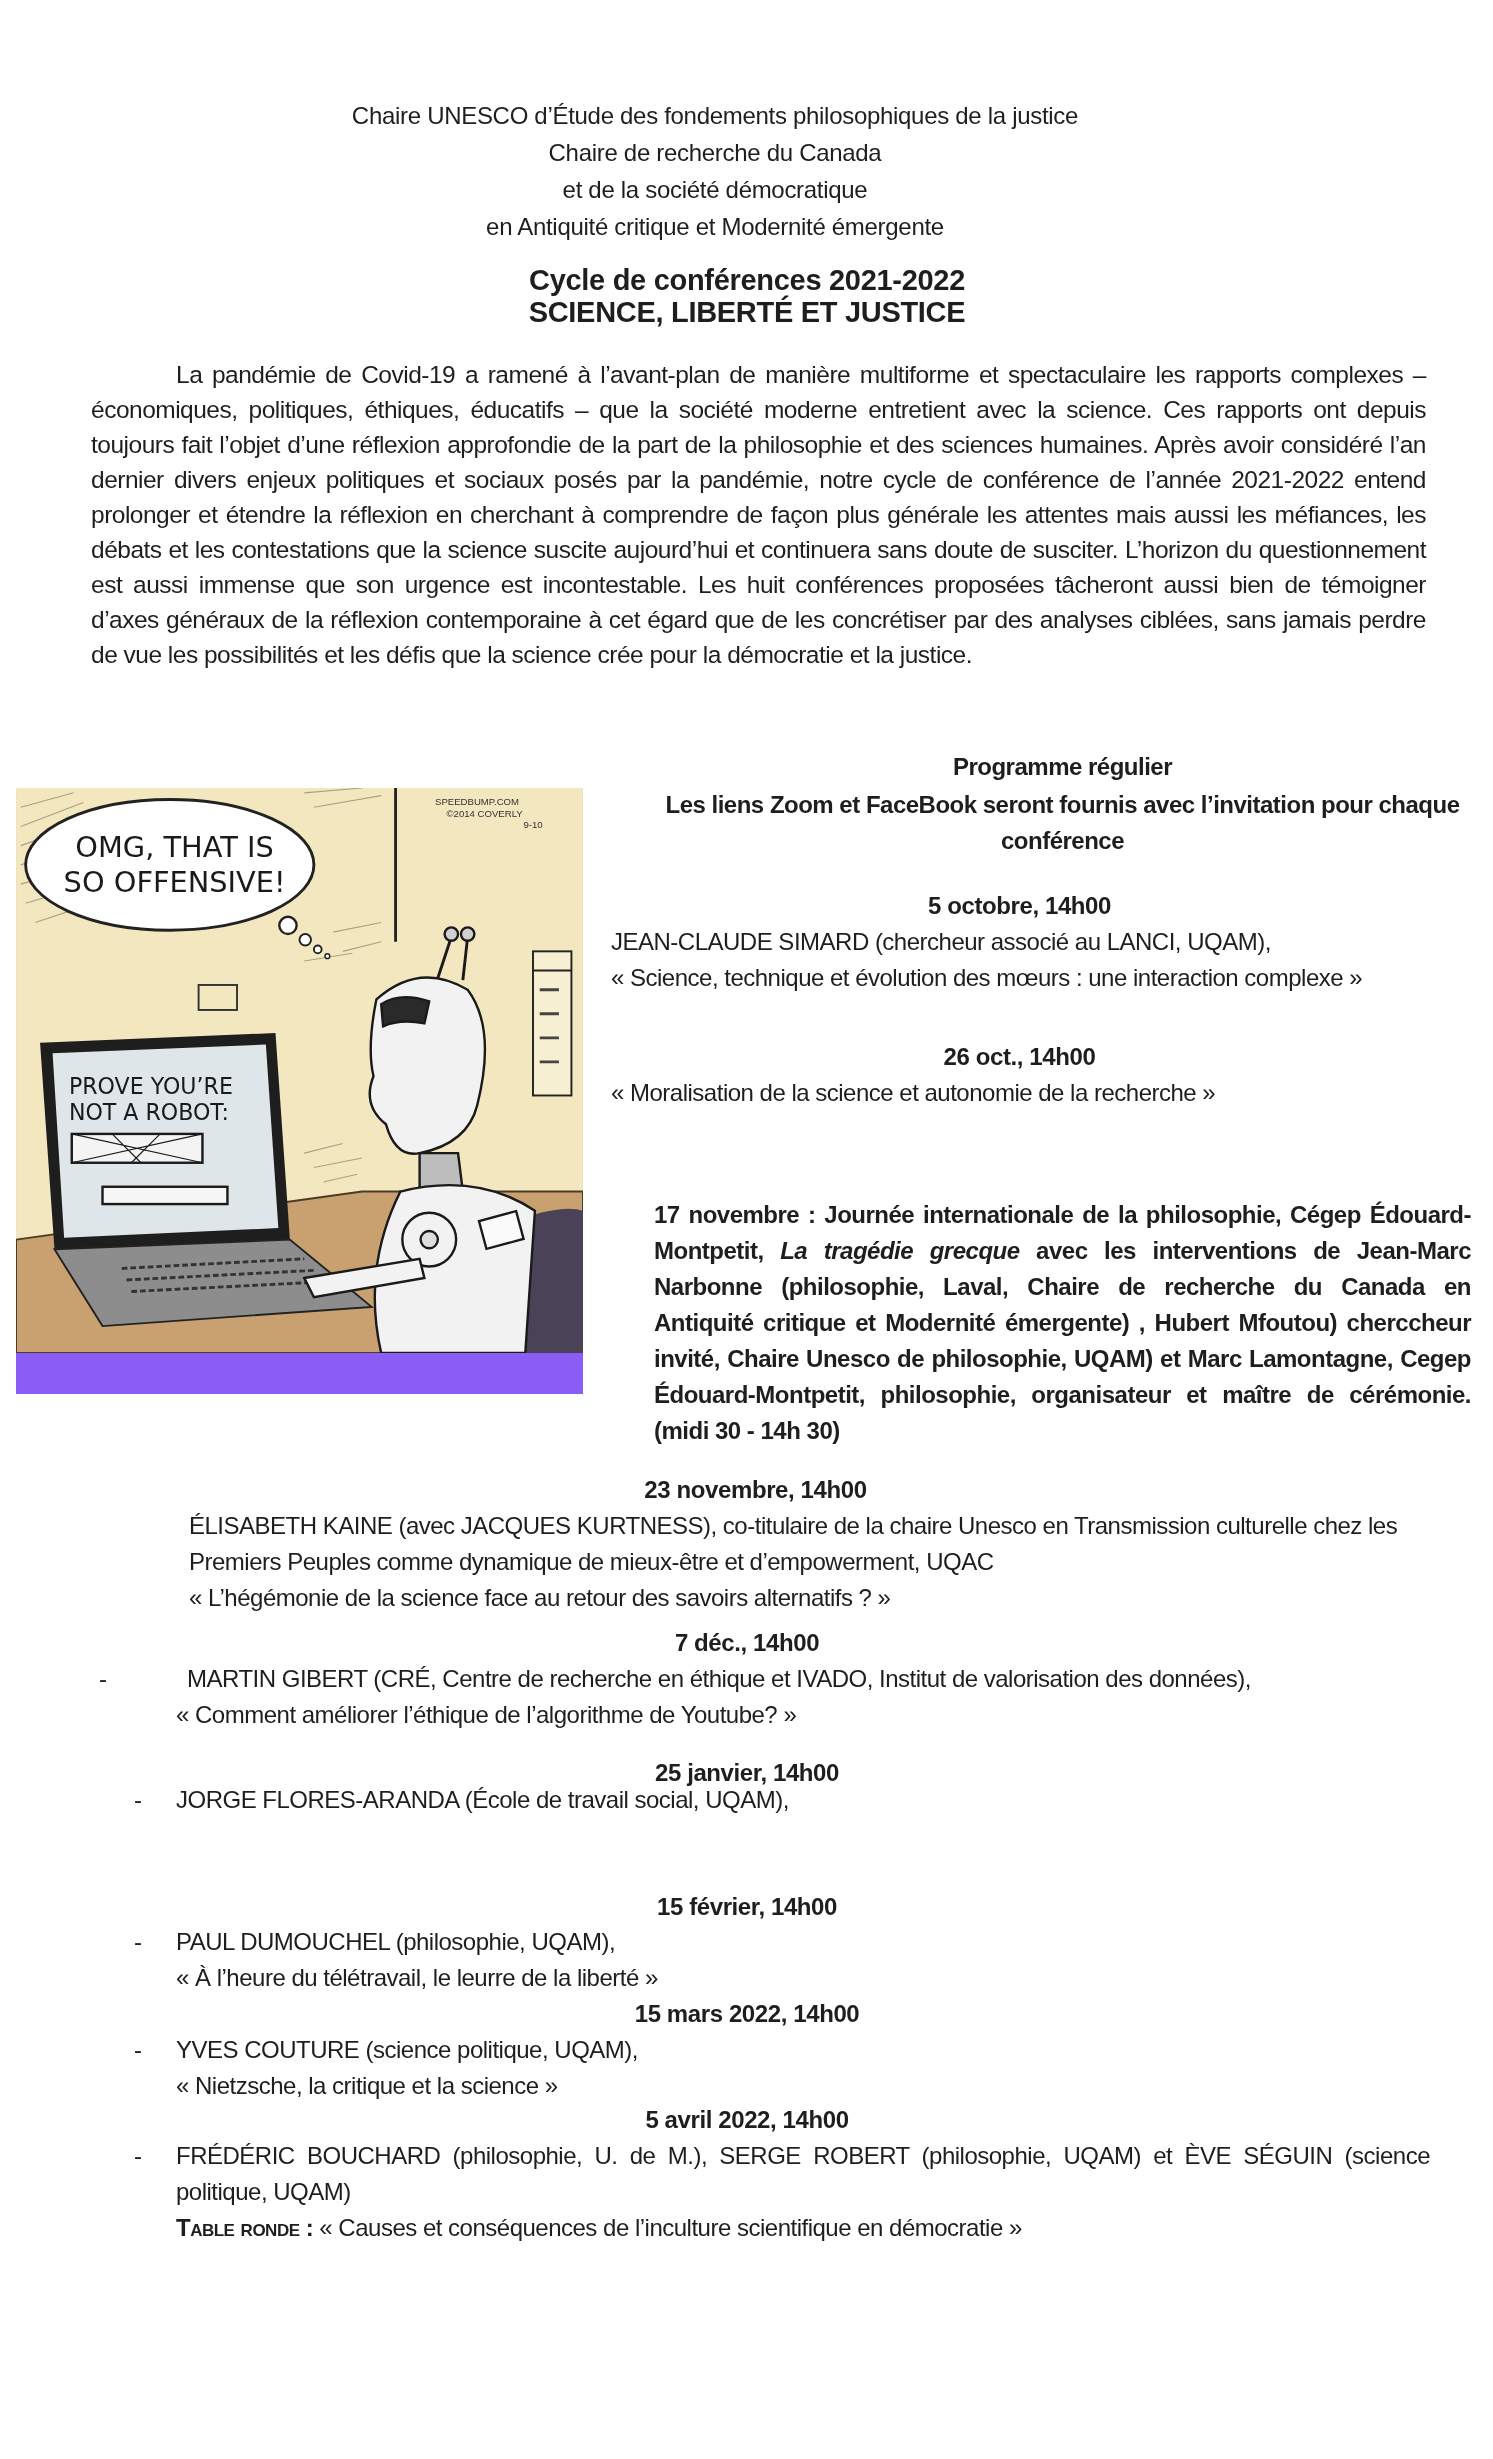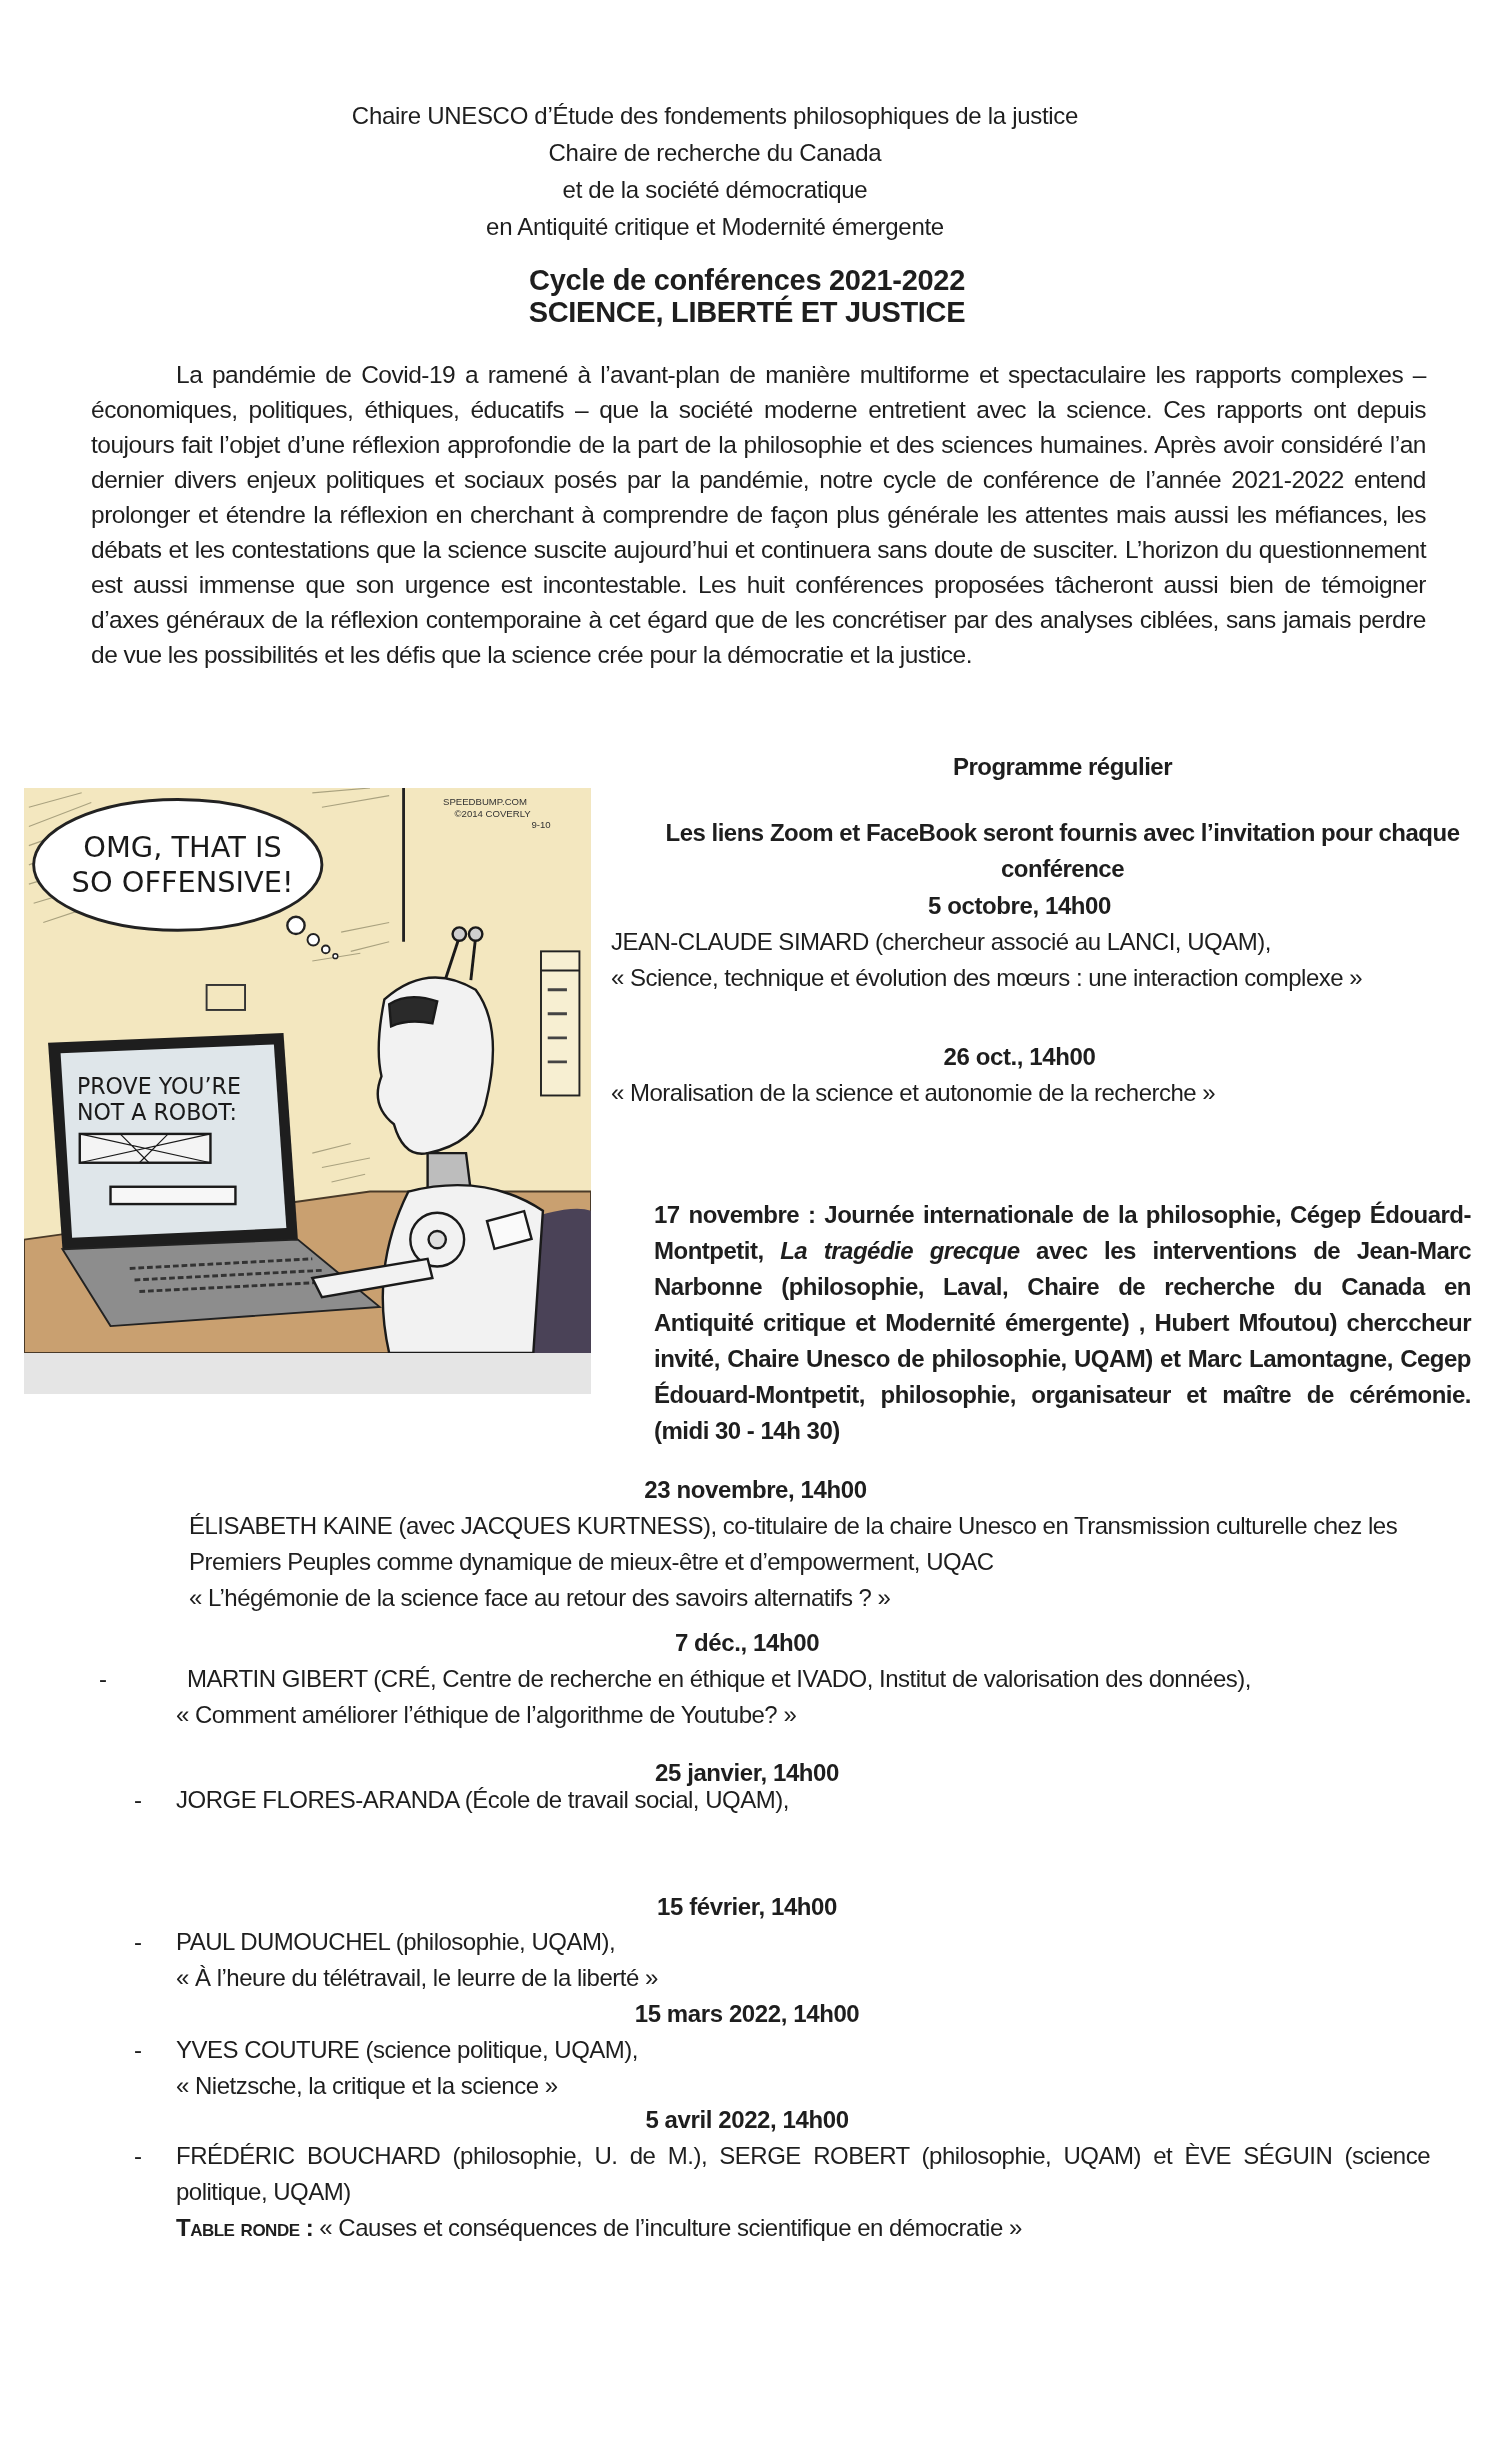--- a/index.html
+++ b/index.html
@@ -17,21 +17,21 @@
     font-size: 24.5px; line-height: 35px; text-align: justify;
     letter-spacing: -0.5px; text-indent: 85px;
   }
   .body-txt { font-size: 24px; line-height: 36px; letter-spacing: -0.5px; }
   .bold { font-weight: bold; margin-left: 43px; }
   .just { text-align: justify; }
   .date { font-weight: bold; font-size: 24px; line-height: 36px; text-align: center; letter-spacing: -0.4px; }
   .dash { position: absolute; font-size: 24px; line-height: 36px; }
   .sc { font-variant: small-caps; font-weight: bold; }
   
-  .cartoon { left: 24px; top: 788px; width: 567px; height: 606px; background: #e5e5e5; overflow: hidden; }
+  .cartoon { left: 16px; top: 788px; width: 567px; height: 606px; background: #8b5cf6; overflow: hidden; }
   .cartoon svg { display: block; }
 </style>
 </head>
 <body>
 
 <div class="abs center hdr" style="left:0;width:1430px;top:97px;">
   <div>Chaire UNESCO d’Étude des fondements philosophiques de la justice</div>
   <div>Chaire de recherche du Canada</div>
   <div>et de la société démocratique</div>
   <div>en Antiquité critique et Modernité émergente</div>
@@ -106,21 +106,21 @@
       <path d="M400 420 Q480 400 540 440 L530 588 L380 588 Q360 500 400 420 Z" fill="#f2f2f2"></path>
       <circle cx="430" cy="470" r="28" fill="#f2f2f2"></circle>
       <circle cx="430" cy="470" r="9" fill="#ddd"></circle>
       <path d="M300 510 L420 490 L425 510 L310 530 Z" fill="#f2f2f2"></path>
       <rect x="485" y="445" width="40" height="30" fill="#fafafa" transform="rotate(-15 505 460)"></rect>
     </g>
   </svg>
 </div>
 
 <div class="abs center bold body-txt" style="left:611px;width:817px;top:749px;">Programme régulier</div>
-<div class="abs center bold body-txt" style="left:611px;width:817px;top:815px;">Les liens Zoom et FaceBook seront fournis avec l’invitation pour chaque conférence</div>
+<div class="abs center bold body-txt" style="left:611px;width:817px;top:787px;">Les liens Zoom et FaceBook seront fournis avec l’invitation pour chaque conférence</div>
 
 <div class="abs" style="left:611px;width:817px;top:888px;">
   <div class="date">5 octobre, 14h00</div>
   <div class="body-txt">JEAN-CLAUDE SIMARD (chercheur associé au LANCI, UQAM),</div>
   <div class="body-txt just" style="text-align-last:left;">« Science, technique et évolution des mœurs :  une interaction complexe »</div>
 </div>
 
 <div class="abs" style="left:611px;width:817px;top:1039px;">
   <div class="date">26 oct., 14h00</div>
   <div class="body-txt">« Moralisation de la science et autonomie de la recherche »</div>

